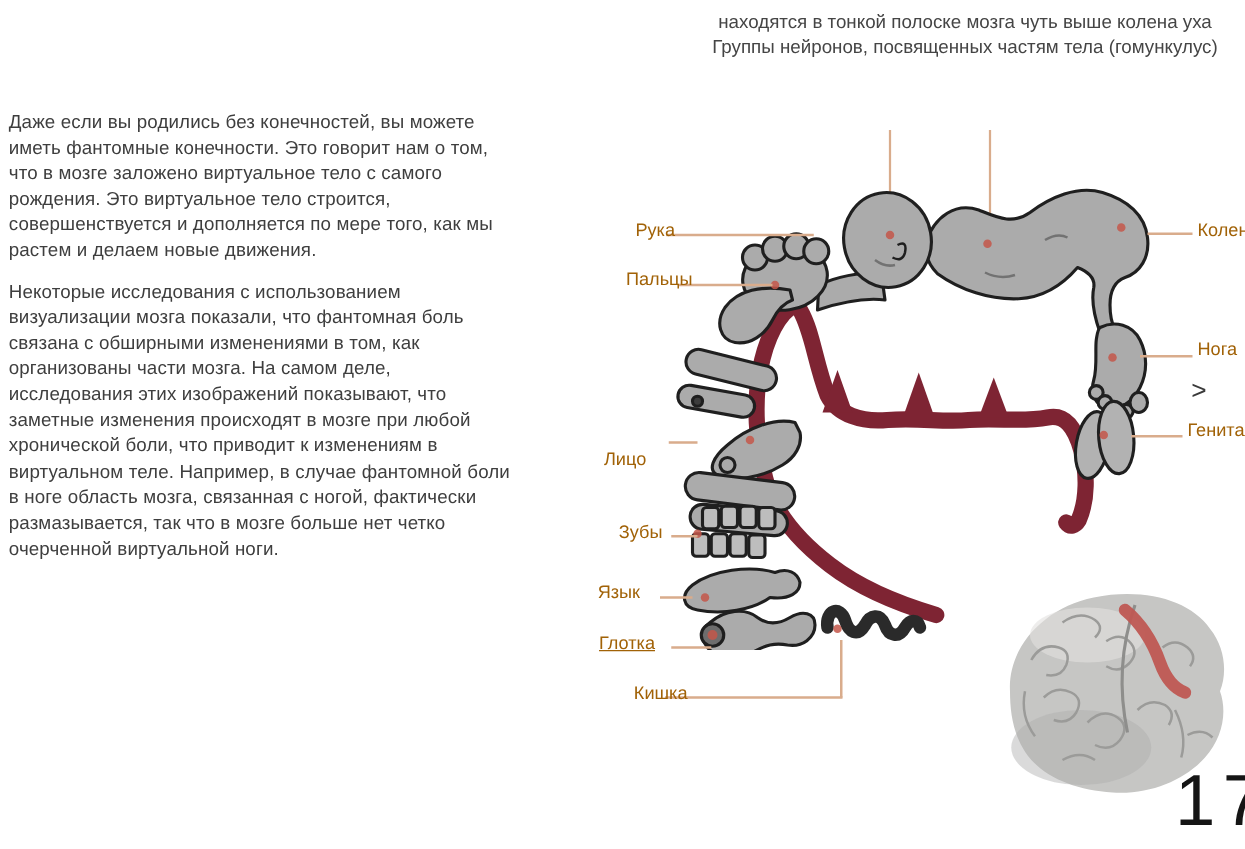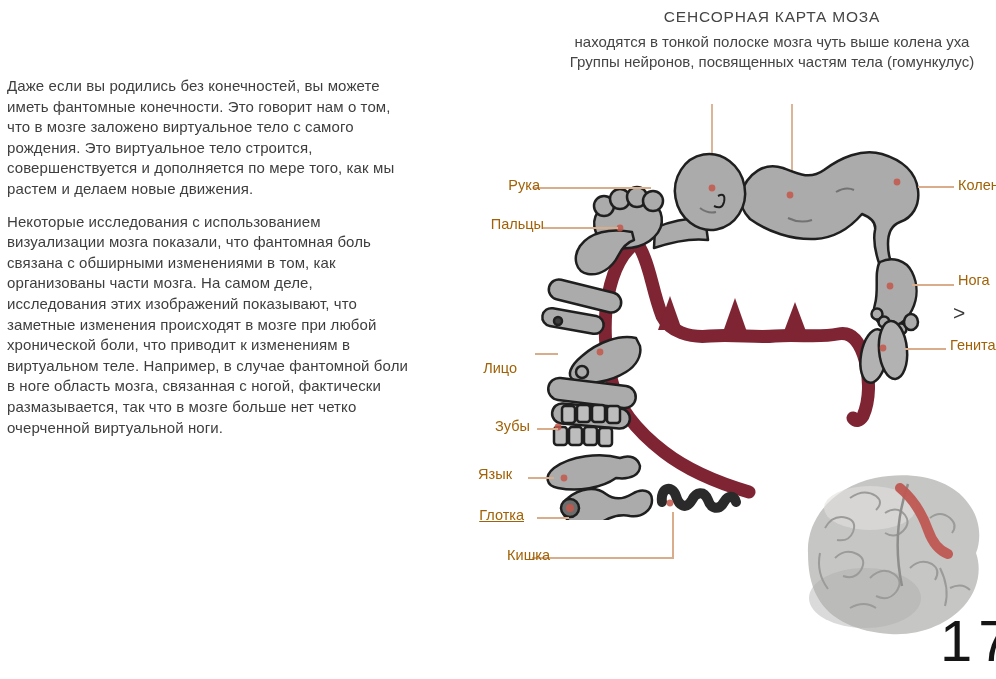--- a/index.html
+++ b/index.html
@@ -1,19 +1,19 @@
 <!DOCTYPE html>
 <html><head>
 <meta charset="utf-8">
 <style>
   html,body{margin:0;padding:0;background:#ffffff;}
   #page{position:relative;width:996px;height:679px;background:#ffffff;overflow:hidden;
         font-family:"Liberation Sans",sans-serif;}
   
-  .article{position:absolute;left:7px;top:76px;width:402px;color:#3e3e3e;}
+  .article{position:absolute;left:7px;top:88px;width:402px;color:#3e3e3e;}
   .article p{margin:0 0 12px 0;font-size:15px;line-height:20.6px;letter-spacing:.1px;}
   
   .dg-title-block{position:absolute;left:548px;top:8px;width:448px;text-align:center;color:#454545;}
   .dg-title{font-size:15.5px;letter-spacing:.8px;margin-bottom:6px;}
   .dg-sub{font-size:15px;line-height:20px;}
   
   .lbl{position:absolute;font-size:14.5px;color:#a16207;white-space:nowrap;}
   .lbl.r{text-align:left;}
   
   .ln{position:absolute;background:#d9ac8c;height:2px;}
@@ -26,21 +26,20 @@
 <body>
 
 <div id="page">
 
   <div class="article">
     <p>Даже если вы родились без конечностей, вы можете иметь фантомные конечности. Это говорит нам о том, что в мозге заложено виртуальное тело с самого рождения. Это виртуальное тело строится, совершенствуется и дополняется по мере того, как мы растем и делаем новые движения.</p>
     <p>Некоторые исследования с использованием визуализации мозга показали, что фантомная боль связана с обширными изменениями в том, как организованы части мозга. На самом деле, исследования этих изображений показывают, что заметные изменения происходят в мозге при любой хронической боли, что приводит к изменениям в виртуальном теле. Например, в случае фантомной боли в ноге область мозга, связанная с ногой, фактически размазывается, так что в мозге больше нет четко очерченной виртуальной ноги.</p>
   </div>
 
   <div class="dg-title-block">
-    <div class="dg-title">СЕНСОРНАЯ КАРТА МОЗА</div>
     <div class="dg-sub">находятся в тонкой полоске мозга чуть выше колена уха</div>
     <div class="dg-sub">Группы нейронов, посвященных частям тела (гомункулус)</div>
   </div>
 
   <svg style="left:540px;top:100px;" width="456" height="420" viewBox="0 0 456 420">
 
     <g stroke="#d9ac8c" stroke-width="1.8">
       <line x1="172" y1="4" x2="172" y2="88"></line>
       <line x1="252" y1="4" x2="252" y2="92"></line>
     </g>
@@ -158,21 +157,21 @@
   <div class="ln" style="left:537px;top:428px;width:21px;"></div>
   <div class="ln" style="left:528px;top:477px;width:26px;"></div>
   <div class="ln" style="left:537px;top:517px;width:32px;"></div>
   <div class="ln" style="left:532px;top:557px;width:142px;"></div>
   <div class="ln v" style="left:672px;top:512px;height:46px;"></div>
   <div class="ln" style="left:918px;top:186px;width:36px;"></div>
   <div class="ln" style="left:912px;top:284px;width:42px;"></div>
   <div class="ln" style="left:905px;top:348px;width:41px;"></div>
 
   <div class="lbl" style="right:456px;top:177px;">Рука</div>
-  <div class="lbl" style="right:452px;top:216px;text-align:right;">Пальцы</div>
+  <div class="lbl" style="right:442px;top:216px;text-align:right;">Пальцы</div>
   <div class="lbl" style="right:479px;top:360px;">Лицо</div>
   <div class="lbl" style="right:466px;top:418px;text-align:center;">Зубы</div>
   <div class="lbl" style="right:484px;top:466px;text-align:right;">Язык</div>
   <div class="lbl" style="right:472px;top:507px;text-decoration:underline;">Глотка</div>
   <div class="lbl" style="right:446px;top:547px;">Кишка</div>
 
   <div class="lbl r" style="left:958px;top:177px;">Колено</div>
   <div class="lbl r" style="left:958px;top:272px;">Нога</div>
   <div class="lbl r" style="left:950px;top:337px;">Гениталии</div>
 

